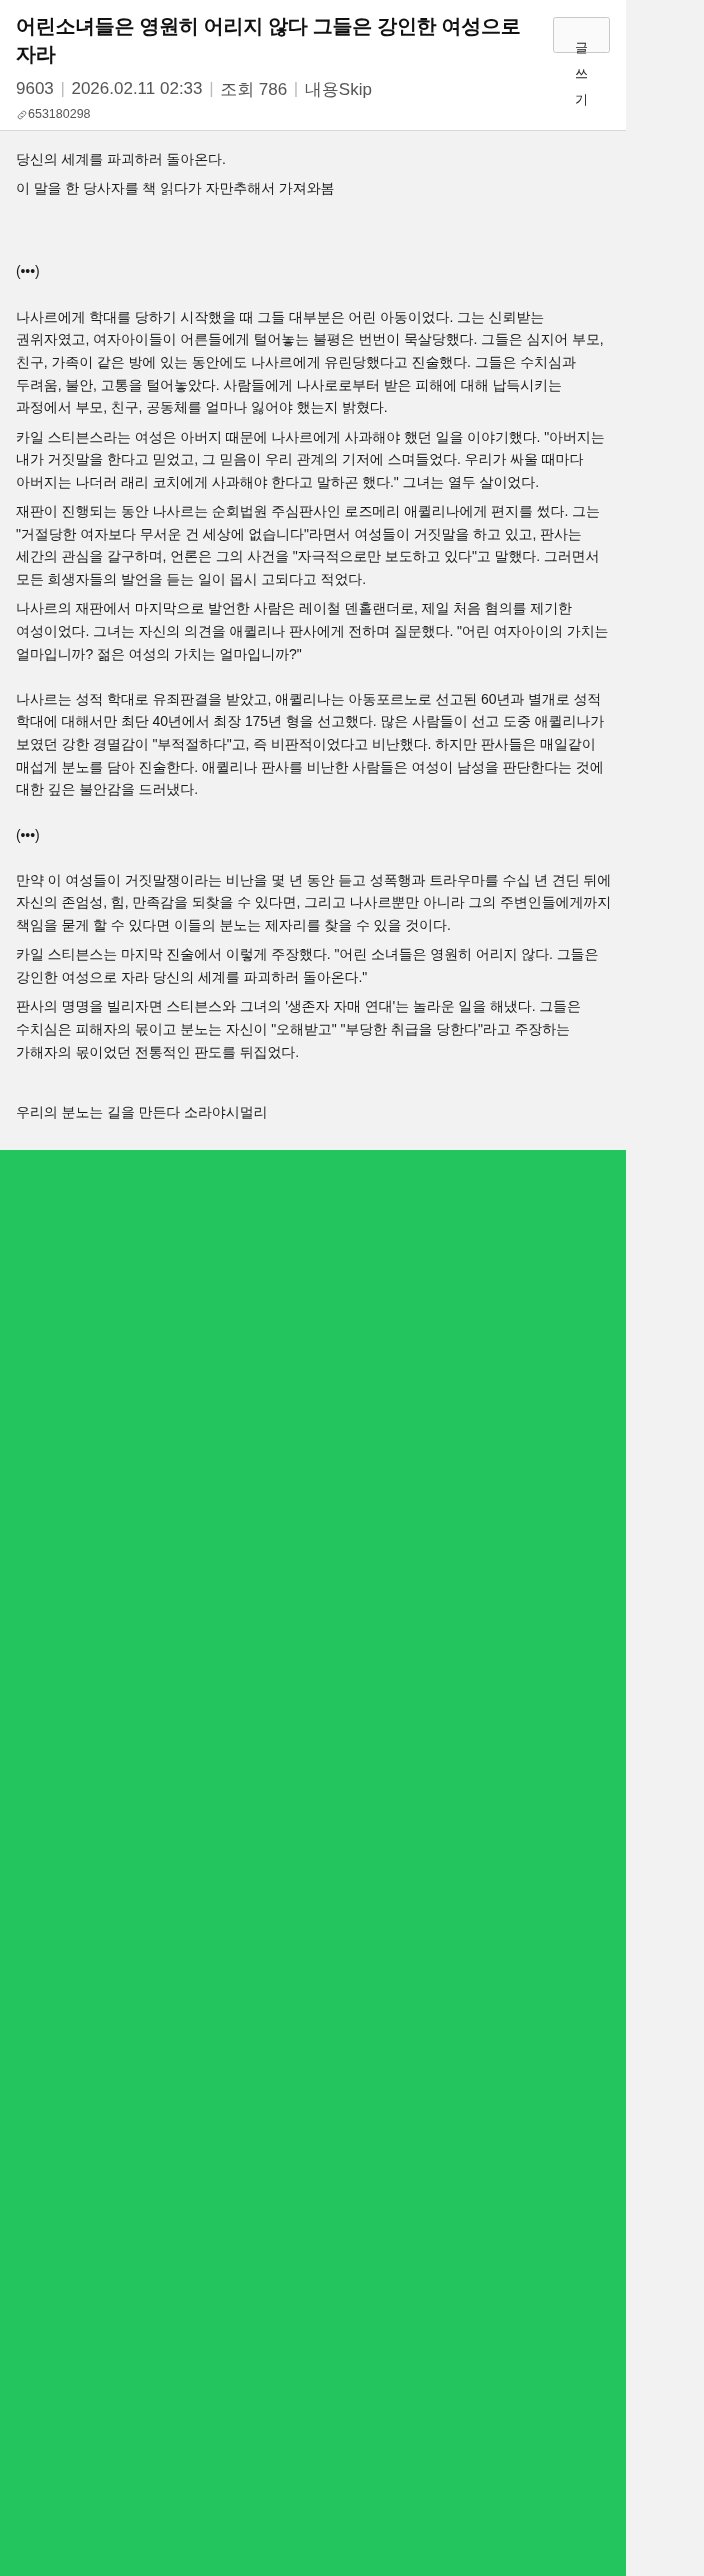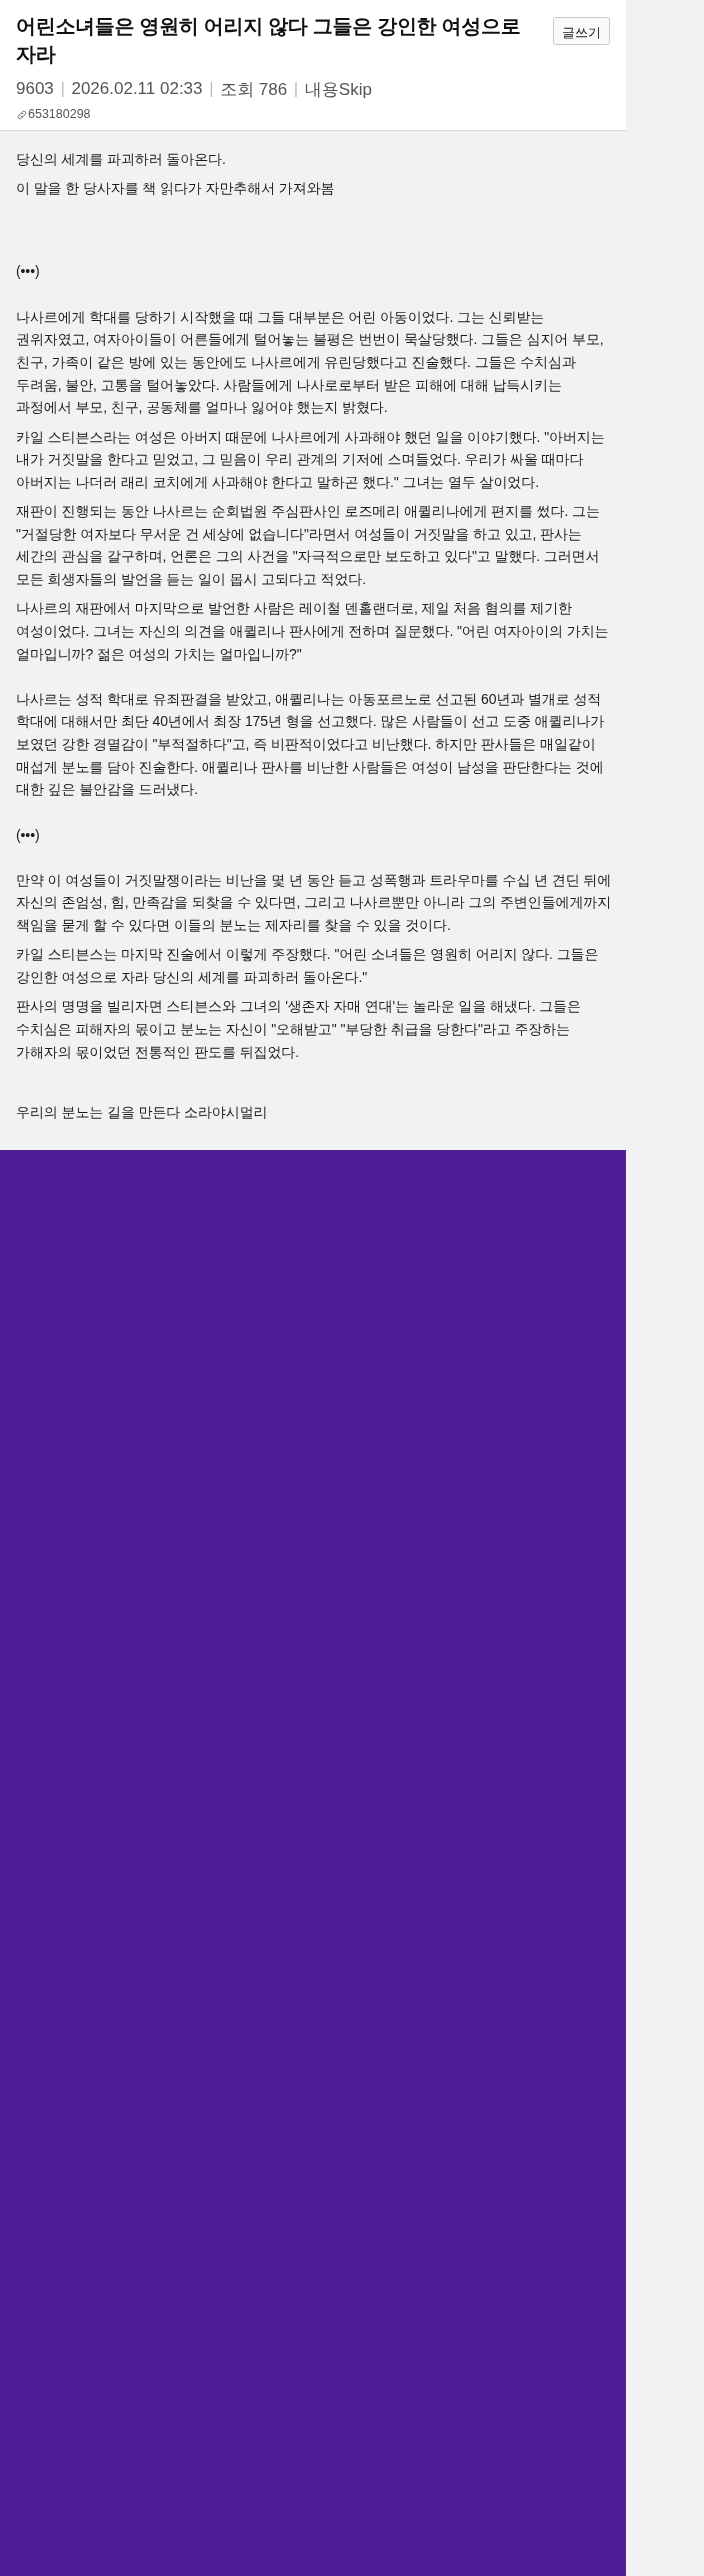--- a/index.html
+++ b/index.html
@@ -5,21 +5,21 @@
   * { box-sizing: border-box; }
   html, body {
     margin: 0;
     padding: 0;
     background: #f2f2f2;
     font-family: "Liberation Sans", sans-serif;
   }
   .page {
     width: 626px;
     min-height: 2576px;
-    background: #4c1d95;
+    background: #22c55e;
     position: relative;
   }
   .header {
     background: #ffffff;
     border-bottom: 0.7px solid #d9d9d9;
     padding: 12px 16px 9.2px 16px;
     position: relative;
   }
   .post-title {
     font-size: 20px;
@@ -39,21 +39,21 @@
     height: 28px;
     border: 0.7px solid #c9c9c9;
     background: #fafafa;
     border-radius: 2.6px;
     font-size: 13px;
     color: #222222;
     font-family: "Liberation Sans", sans-serif;
     cursor: pointer;
     line-height: 26px;
     text-align: center;
-    padding: 2px;
+    padding: 17px;
   }
   .meta-row {
     font-size: 17px;
     color: #555555;
     display: flex;
     align-items: center;
     flex-wrap: wrap;
     gap: 0px;
     margin-bottom: 6px;
   }

